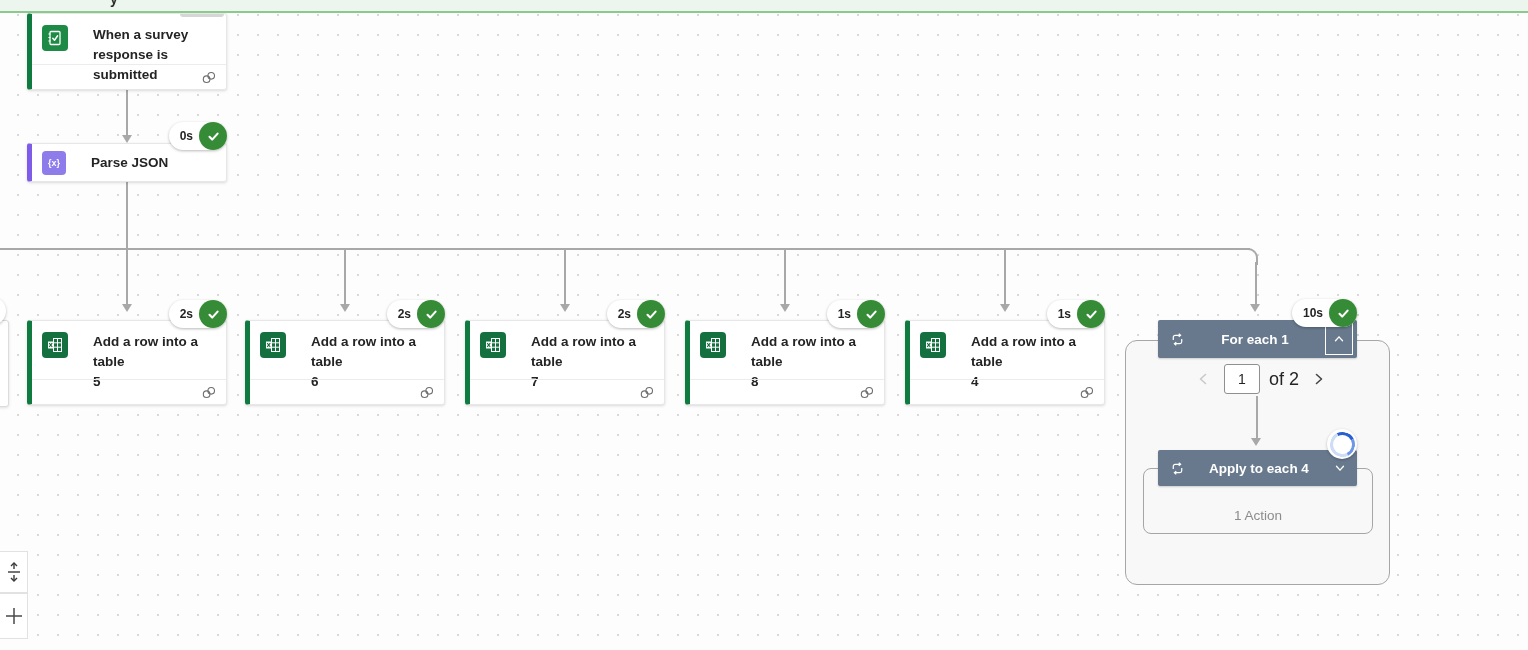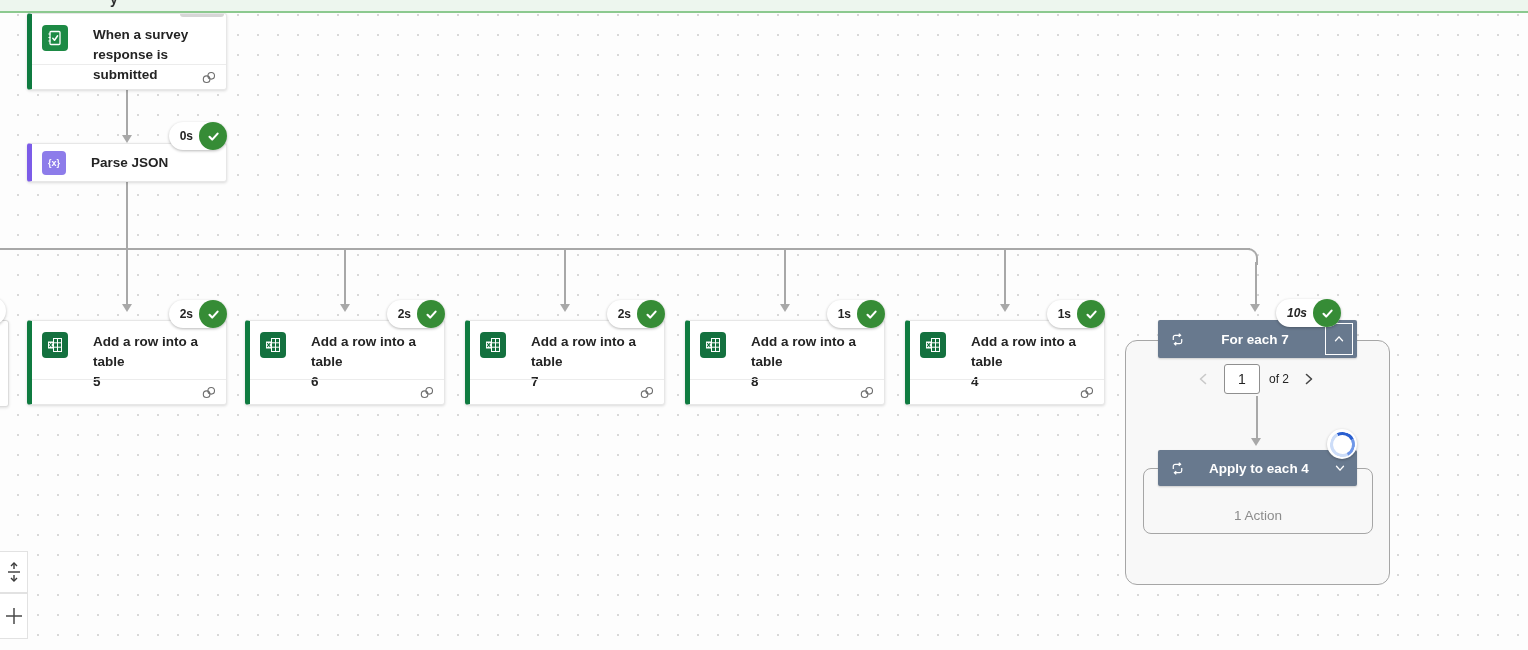--- a/index.html
+++ b/index.html
@@ -39,21 +39,21 @@
   .badge .ck{width:28px;height:28px;border-radius:50%;background:#368c36;display:flex;align-items:center;justify-content:center;}
   
   .fe-box{left:1125px;top:340px;width:265px;height:245px;background:#f8f8f8;border:1.5px solid #a6a6a6;border-radius:12px;z-index:2;box-sizing:border-box;}
   .scope-head{position:absolute;height:38px;background:#68798e;border-radius:2px;display:flex;align-items:center;
     box-shadow:0 1px 2px rgba(0,0,0,.18);z-index:4;box-sizing:border-box;}
   .scope-head .lbl{flex:1;text-align:center;font-size:13.5px;font-weight:700;color:#fff;}
   .chev-box{width:26px;height:30px;border:1px solid #fff;display:flex;align-items:center;justify-content:center;margin-right:4px;cursor:pointer;}
   .pag{position:absolute;display:flex;align-items:center;z-index:3;}
   .pag-input{width:34px;height:28px;border:1px solid #8f8f8f;border-radius:3px;background:#fff;text-align:center;
     font-size:14px;color:#242424;font-family:"Liberation Sans",sans-serif;padding:0;}
-  .pag-of{font-size:12px;color:#242424;margin:0 12px 0 9px;}
+  .pag-of{font-size:18px;color:#242424;margin:0 12px 0 9px;}
   .inner-box{left:1143px;top:468px;width:230px;height:66px;border:1.5px solid #a6a6a6;border-radius:8px;z-index:3;box-sizing:border-box;text-align:center;}
   .inner-box .cnt{margin-top:39px;font-size:13.5px;color:#8c8c8c;}
   .spinner{left:1327px;top:429px;width:30px;height:30px;border-radius:50%;background:#fff;
     box-shadow:0 1px 3px rgba(0,0,0,.25);display:flex;align-items:center;justify-content:center;z-index:5;}
   .spinner .ring{width:19px;height:19px;border-radius:50%;border:3px solid #cdddf8;border-top-color:#2a5fd0;border-right-color:#6f97e8;transform:rotate(18deg);}
   
   .ghost-card{left:-60px;top:320px;width:67px;height:85px;background:#fff;border:1px solid #dcdcdc;border-radius:3px;box-shadow:0 1px 3px rgba(0,0,0,.12);z-index:3;}
   .ghost-badge{left:-22px;top:297px;width:28px;height:28px;border-radius:50%;background:#fff;box-shadow:0 1px 3px rgba(0,0,0,.25);z-index:4;}
   
   .tool{position:absolute;left:0;width:28px;background:#fff;border:1px solid #e2e2e2;border-left:none;
@@ -259,37 +259,37 @@
       </svg>
   </div>
 </div>
 
 <div class="abs ghost-card"></div>
 <div class="abs ghost-badge"></div>
 
 <div class="abs fe-box"></div>
 
 <div class="scope-head" style="left:1158px;top:320px;width:199px;">
-  <div class="badge" style="top:-21px;right:16px;font-style:italic;">
+  <div class="badge" style="top:-21px;right:0;">
     <span class="t">10s</span>
     <span class="ck">
         <svg width="17" height="17" viewBox="0 0 17 17">
           <polyline points="4.5,8.8 7.2,11.6 12.6,5.6" stroke="#fff" stroke-width="2.1" fill="none" stroke-linecap="round" stroke-linejoin="round"></polyline>
         </svg>
       </span>
   </div>
   <span style="margin-left:12px;display:flex;">
     <svg width="15" height="15" viewBox="0 0 16 16" fill="none" stroke="#fff" stroke-width="1.3">
       <path d="M11 3.5H5.5A2 2 0 0 0 3.5 5.5V8.5"></path>
         <polyline points="9.3,1.8 11.3,3.5 9.3,5.2"></polyline>
       <path d="M5 12.5h5.5a2 2 0 0 0 2-2V7.5"></path>
         <polyline points="6.7,10.8 4.7,12.5 6.7,14.2"></polyline>
     </svg>
   </span>
-  <span class="lbl">For each 7</span>
+  <span class="lbl">For each 1</span>
   <span class="chev-box">
     <svg width="14" height="14" viewBox="0 0 16 16">
         <polyline points="4,10 8,5.5 12,10" stroke="#fff" stroke-width="1.5" fill="none" stroke-linecap="round" stroke-linejoin="round"></polyline>
       </svg>
   </span>
 </div>
 
 <div class="pag" style="left:1196px;top:364px;height:30px;">
   <span style="display:flex;margin-right:12px;cursor:default;">
     <svg width="16" height="16" viewBox="0 0 16 16">

